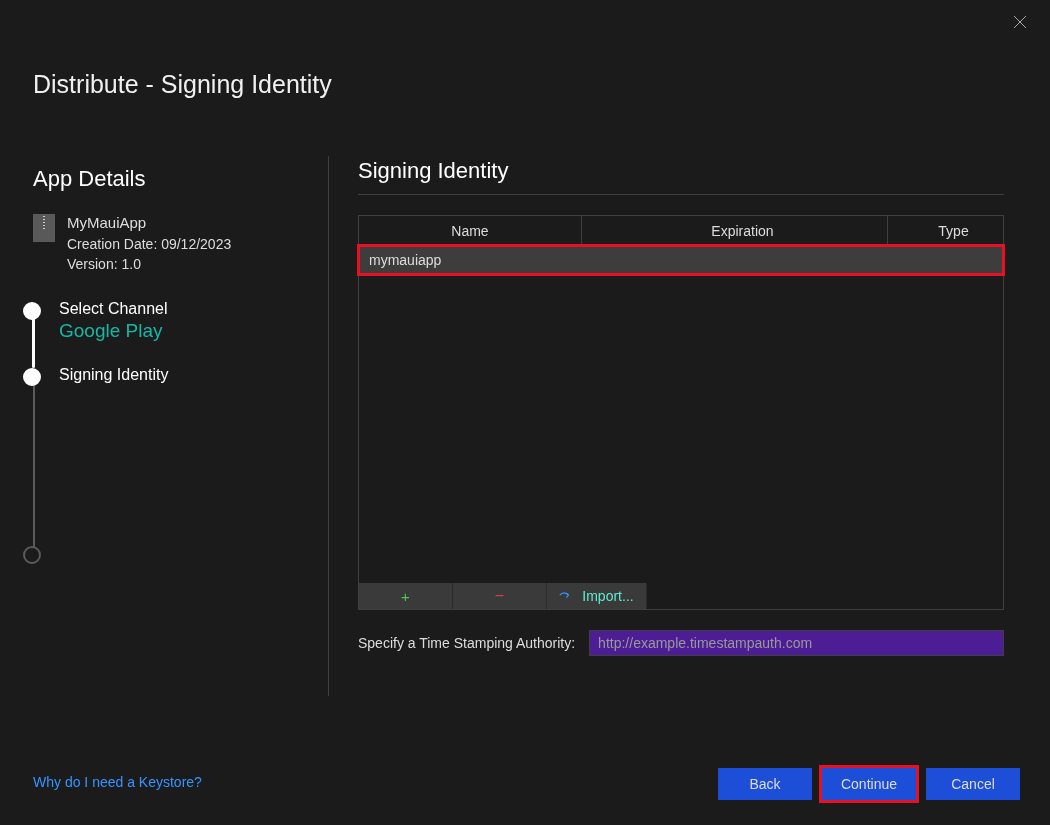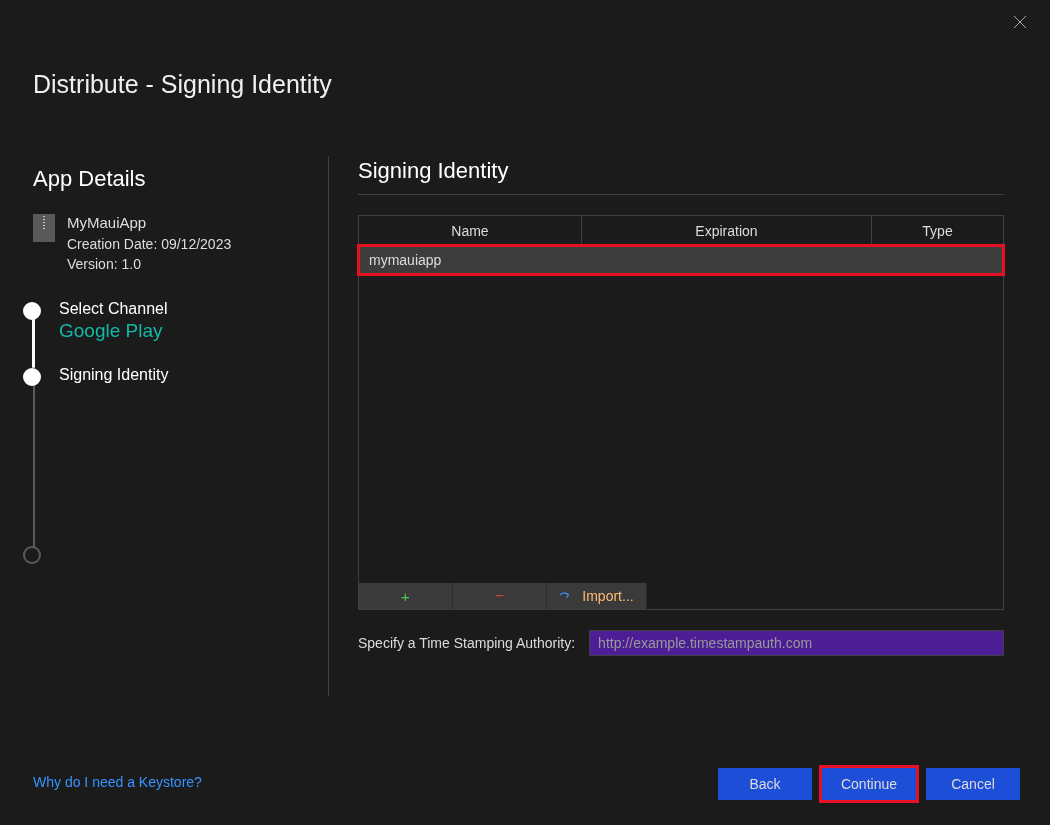--- a/index.html
+++ b/index.html
@@ -188,20 +188,21 @@
       position: relative;
     }
     .table-header {
       display: flex;
       border-bottom: 1px solid #3f3f3f;
       height: 30px;
       align-items: flex-end;
       font-size: 14px;
       color: #ddd;
       position: relative;
+      gap: 16px;
     }
     .col-name {
       width: 223px;
       text-align: center;
       border-right: 1px solid #3f3f3f;
       height: 100%;
       line-height: 30px;
     }
     .col-exp {
       width: 290px;
@@ -245,21 +246,21 @@
       justify-content: center;
       border-right: 1px solid #2a2a2a;
       cursor: pointer;
       font-size: 14px;
     }
     .tool-plus { color: #4ec94e; font-size: 15px; font-weight: 300; }
     .tool-minus { color: #e04040; font-size: 16px; font-weight: 300; }
     .tool-import {
       display: flex;
       align-items: center;
-      color: #fdba74;
+      color: #5eead4;
       gap: 7px;
       width: 100px;
     }
     .import-arrow {
       color: #3794ff;
     }
     .import-arrow svg {
       width: 16px;
       height: 12px;
       display: block;

